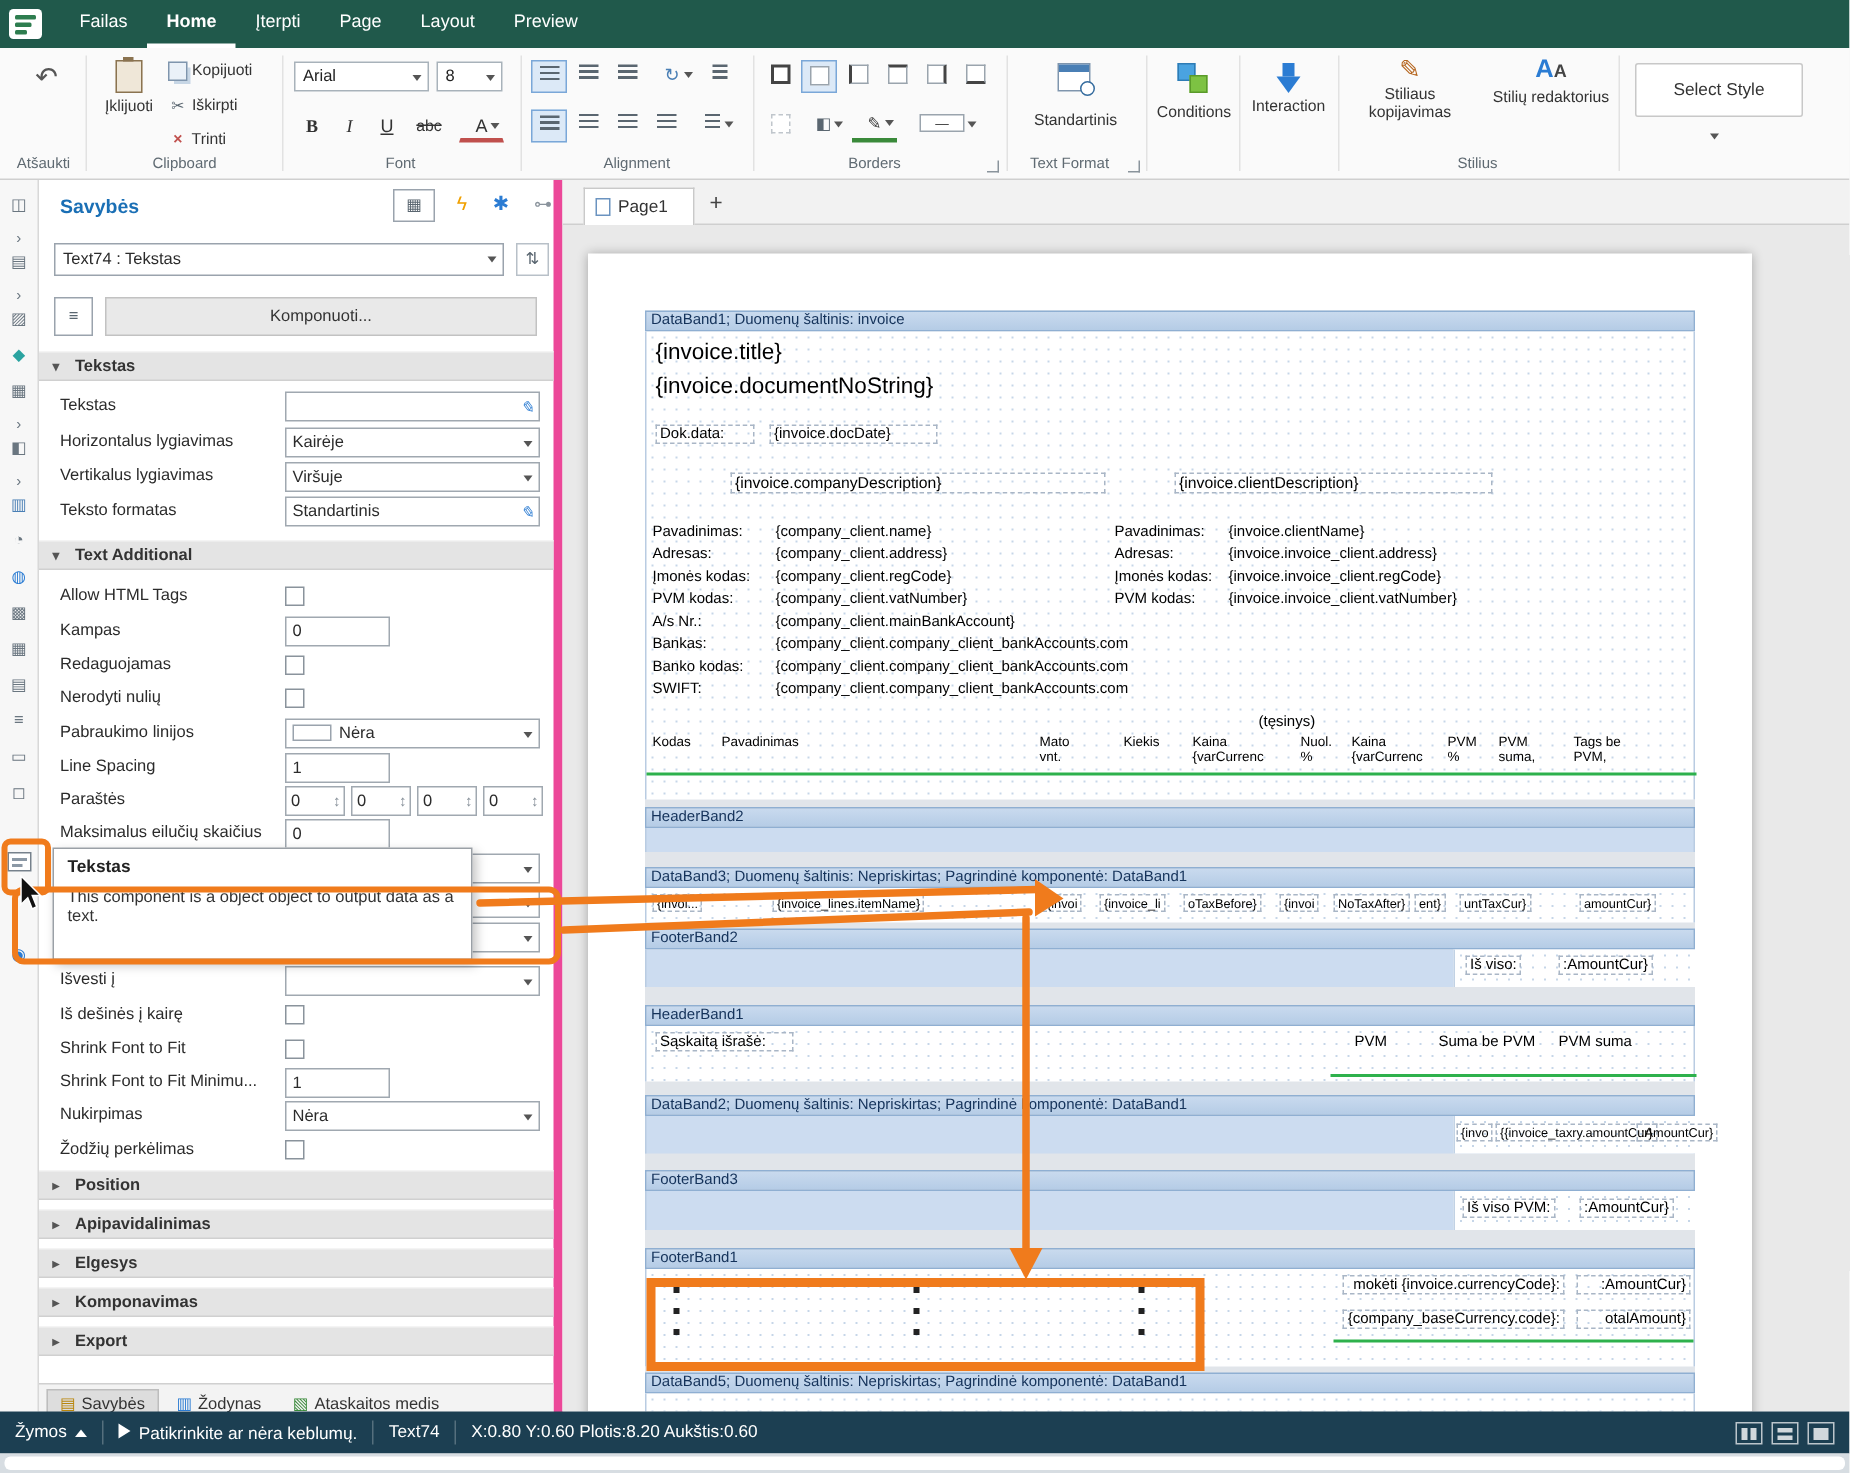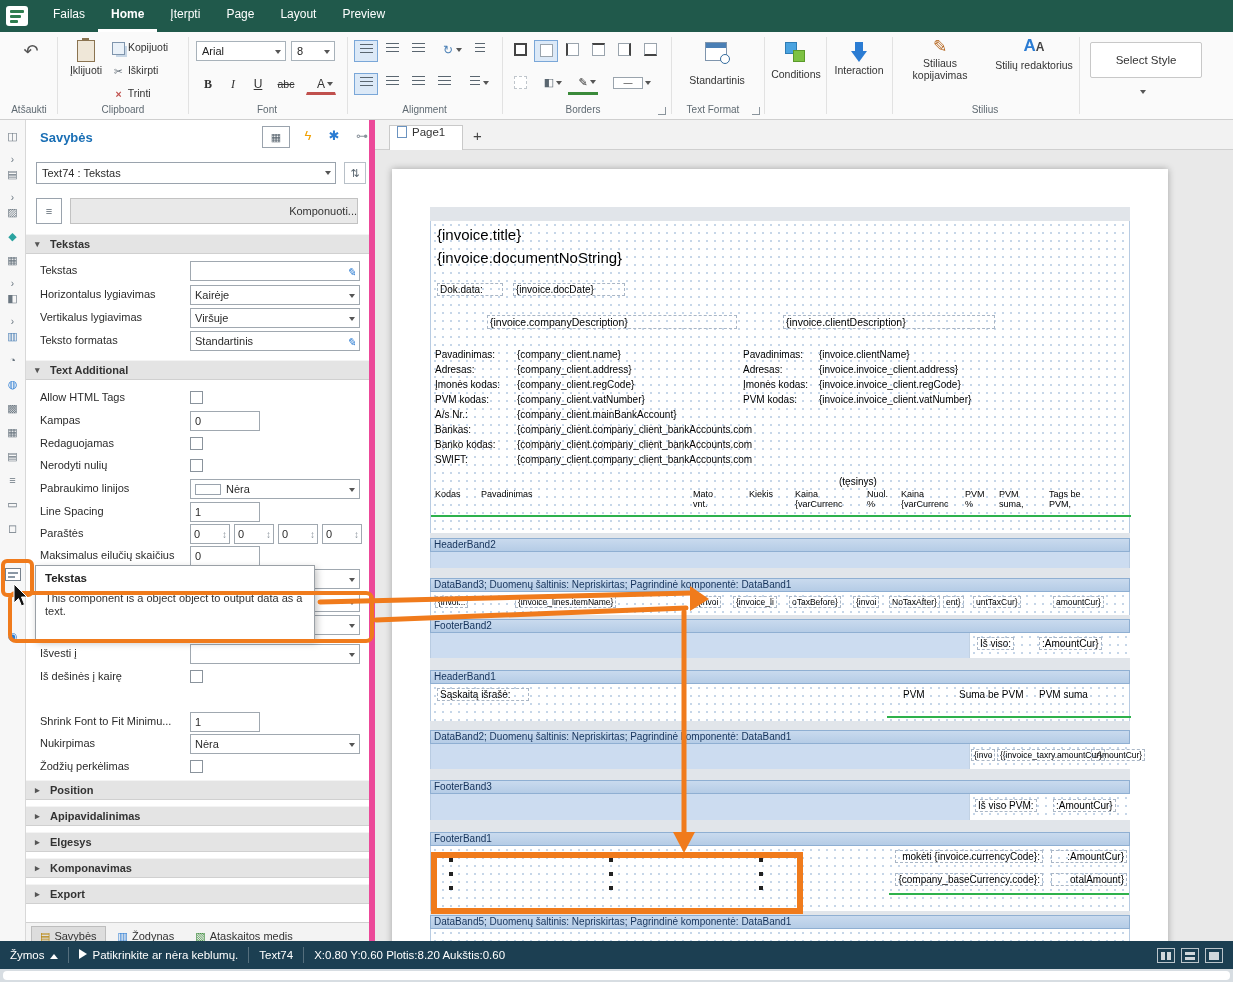--- a/index.html
+++ b/index.html
@@ -44,41 +44,41 @@
 .texticon i{position:absolute;left:2px;top:3px;width:10px;height:1.5px;background:#8b98a5}
 .texticon b{position:absolute;left:2px;top:7px;width:7px;height:1.5px;background:#8b98a5}
 
 
 .props{position:absolute;left:26px;top:120px;width:349px;bottom:33px;background:#fff;border-right:6px solid #ec4899;font-size:11px;color:#2b2b2b}
 .ptitle{position:absolute;left:14px;top:10px;font-size:13px;font-weight:bold;color:#1a6fb5}
 .pheadico{position:absolute;top:6px;height:22px;line-height:20px;text-align:center}
 .selectorrow{position:absolute;left:10px;top:42px;width:300px;height:22px;border:1px solid #9aa3ad;background:#fff;line-height:20px;padding:0 5px}
 .sortbtn{position:absolute;left:318px;top:42px;width:22px;height:22px;border:1px solid #b8c0c8;text-align:center;line-height:20px;color:#5a6670}
 .kompicon{position:absolute;left:10px;top:78px;width:26px;height:26px;border:1px solid #9aa3ad;background:#fff;text-align:center;line-height:24px;color:#5a6670}
-.kompbtn{position:absolute;left:44px;top:78px;width:288px;height:26px;background:#e9e9e9;border:1px solid #c2c2c2;text-align:right;line-height:24px;color:#333}
+.kompbtn{position:absolute;left:44px;top:78px;width:288px;height:26px;background:#e9e9e9;border:1px solid #c2c2c2;text-align:center;line-height:24px;color:#333}
 .psec{position:absolute;left:0;right:0;height:20px;background:#e4e4e4;border-top:1px solid #f4f4f4;border-bottom:1px solid #d0d0d0;font-size:11px;font-weight:bold;color:#333;line-height:19px;padding-left:24px}
 .psec .tri{position:absolute;left:9px;top:0;font-size:9px;color:#555}
 .prow{position:absolute;left:0;right:0;height:22px}
 .plabel{position:absolute;left:14px;top:4px;font-size:11px;color:#2b2b2b;white-space:nowrap}
 .pinput{position:absolute;left:164px;top:1px;width:170px;height:20px;border:1px solid #a0a8b0;background:#fff;line-height:18px;padding:0 4px}
 .pnum{width:70px}
 .pencil{position:absolute;right:3px;top:1px;color:#2b7cd3;font-size:11px}
 .psel{position:absolute;left:164px;top:1px;width:170px;height:20px;border:1px solid #a0a8b0;background:#fff;line-height:18px;padding:0 4px}
 .pchk{position:absolute;left:164px;top:4px;width:13px;height:13px;border:1px solid #8a939c;background:#fff}
 .spin{position:absolute;top:1px;width:40px;height:20px;border:1px solid #a0a8b0;background:#fff;line-height:18px;padding:0 3px}
 .spin .ud{position:absolute;right:2px;top:1px;color:#8a939c;font-size:10px}
 .linepreview{display:inline-block;width:26px;height:11px;border:1px solid #9aa3ad;background:#fff;vertical-align:-2px;margin-right:5px}
 .ptabs{position:absolute;left:0;right:0;bottom:0;height:27px;background:#f3f3f3;border-top:1px solid #d0d0d0;display:flex;align-items:center;gap:3px;padding:0 5px;font-size:11px;color:#333}
 .ptab{height:21px;line-height:19px;padding:0 8px;border:1px solid transparent;display:flex;align-items:center;gap:4px}
 .ptab.active{background:#dddddd;border-color:#bdbdbd}
 
 
 .canvas{position:absolute;left:375px;top:120px;width:858px;height:821px;background:#e9e9e9;overflow:hidden}
 .tabstrip{position:absolute;left:0;top:0;right:0;height:30px;background:#f2f2f2;border-bottom:1px solid #cfcfcf}
-.ptab2{position:absolute;left:14px;top:5px;width:74px;height:25px;background:#fff;border:1px solid #c9c9c9;border-bottom:none;display:flex;gap:5px;padding:0 7px;font-size:11.5px;color:#333}
+.ptab2{position:absolute;left:14px;top:5px;width:74px;height:25px;background:#fff;border:1px solid #c9c9c9;border-bottom:none;display:flex;align-items:center;gap:5px;padding:0 7px;font-size:11.5px;color:#333}
 .pagedoc{display:inline-block;width:10px;height:12px;border:1px solid #6b93c0;background:#fff}
 .plus{position:absolute;left:98px;top:7px;font-size:15px;color:#444}
 .pagearea{position:absolute;left:0;top:30px;right:0;bottom:0}
 .page{position:absolute;left:17px;top:19px;width:776px;height:780px;background:#fff;box-shadow:0 0 7px rgba(0,0,0,.3)}
 .bandsbg{position:absolute;left:38px;top:38px;width:700px;bottom:0;background:#e1e5ea}
 .bandbar{position:absolute;left:38px;width:700px;height:14px;background:linear-gradient(#c9daee,#b5cce6);border:1px solid #8fafd2;font-size:10px;color:#14325a;line-height:12px;padding-left:3px;white-space:nowrap;overflow:hidden}
 .bandc{position:absolute;left:38px;width:700px;border-left:1px solid #b9cce2;border-right:1px solid #b9cce2}
 .grid{background-color:#fff;background-image:radial-gradient(#c6d6e8 0.8px,transparent 0.9px);background-size:8px 8px}
 .bluec{background:#ccdcf0}
 .wbox{position:absolute;top:0;bottom:0;background-color:#fff;background-image:radial-gradient(#c6d6e8 0.8px,transparent 0.9px);background-size:8px 8px;border-left:1px solid #c2d2e4}
@@ -327,20 +327,24 @@
       </div>
 
     <div class="prow" style="top:523px">
       <span class="plabel">Išvesti į</span>
       <span class="psel"><span></span><b class="car"></b></span>
     </div>
     <div class="prow" style="top:546px">
       <span class="plabel">Iš dešinės į kairę</span>
         <span class="pchk"></span>
     </div>
+    <div class="prow" style="top:569px">
+      <span class="plabel">Shrink Font to Fit</span>
+        <span class="pchk"></span>
+    </div>
     <div class="prow" style="top:591px">
       <span class="plabel">Shrink Font to Fit Minimu...</span>
       <span class="pinput pnum"><span>1</span></span>
     </div>
     <div class="prow" style="top:613px">
       <span class="plabel">Nukirpimas</span>
       <span class="psel"><span>Nėra</span><b class="car"></b></span>
     </div>
     <div class="prow" style="top:636px">
       <span class="plabel">Žodžių perkėlimas</span>
@@ -374,20 +378,21 @@
       <div class="ptab2">
           <span class="pagedoc"></span>
           <span>Page1</span>
         </div>
       <div class="plus">+</div>
     </div>
     <div class="pagearea">
       <div class="page">
         <div class="bandsbg"></div>
 
+        <div class="bandbar" style="top:38px">DataBand1; Duomenų šaltinis: invoice</div>
         <div class="bandc grid" style="top:52px;height:312px">
           <div class="fld big" style="left:6px;top:5px">{invoice.title}</div>
           <div class="fld big" style="left:6px;top:28px">{invoice.documentNoString}</div>
           <div class="fld dash" style="left:6px;top:62px;width:66px">Dok.data:</div>
           <div class="fld dash" style="left:82px;top:62px;width:112px">{invoice.docDate}</div>
 
 
           <div class="fld dash" style="left:56px;top:94px;width:250px;font-size:10.5px">{invoice.companyDescription}</div>
           <div class="fld dash" style="left:352px;top:94px;width:212px;font-size:10.5px">{invoice.clientDescription}</div>
 

